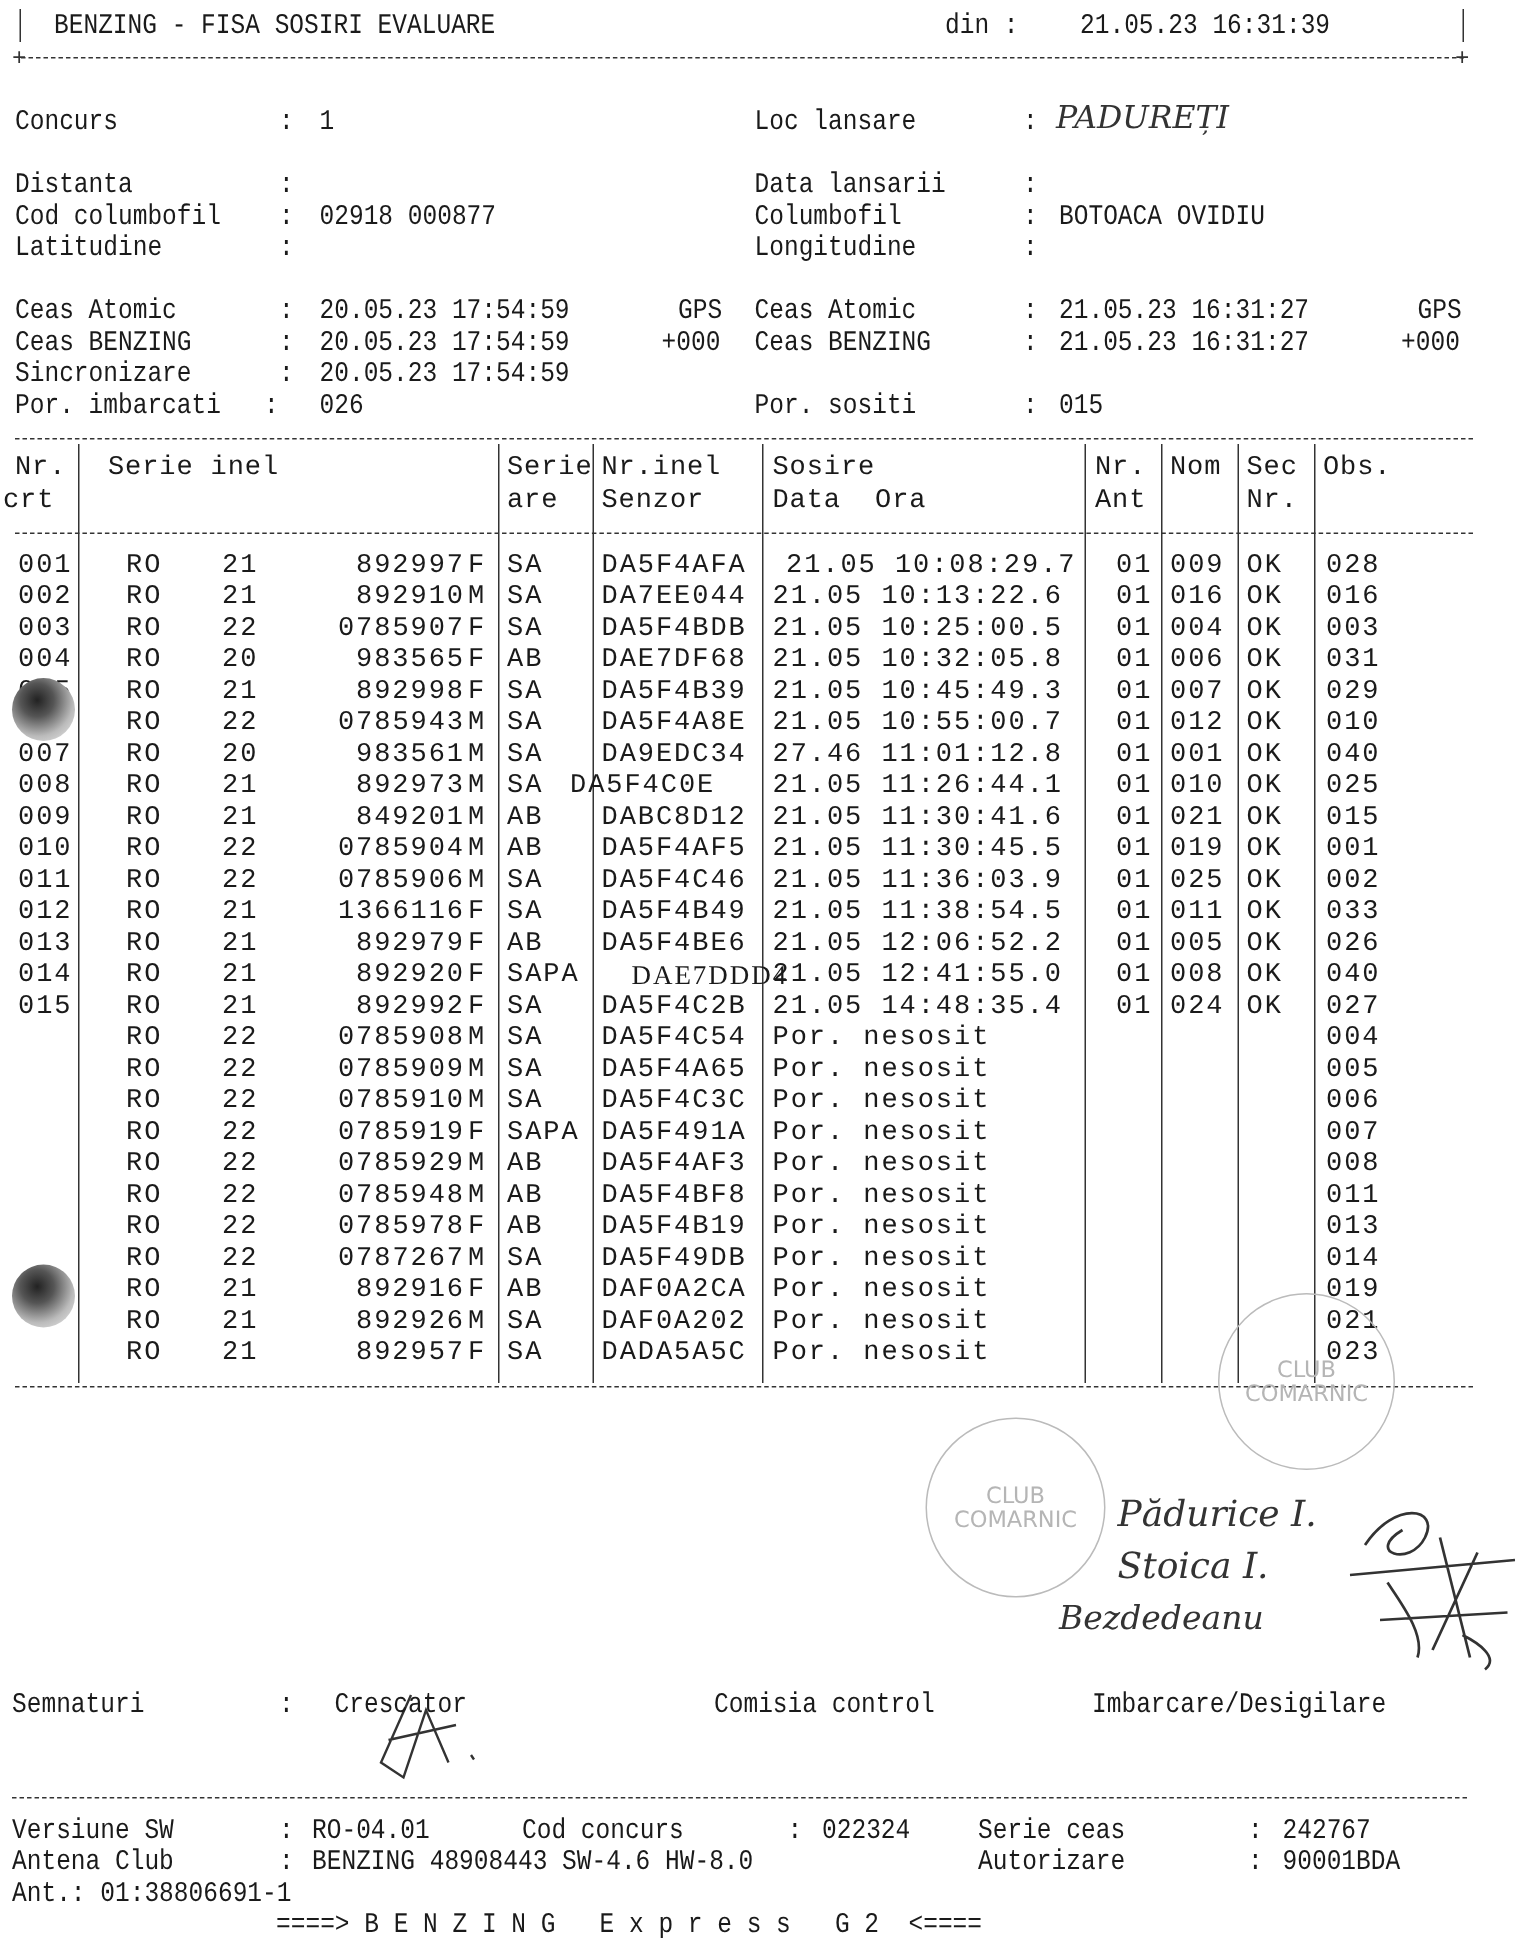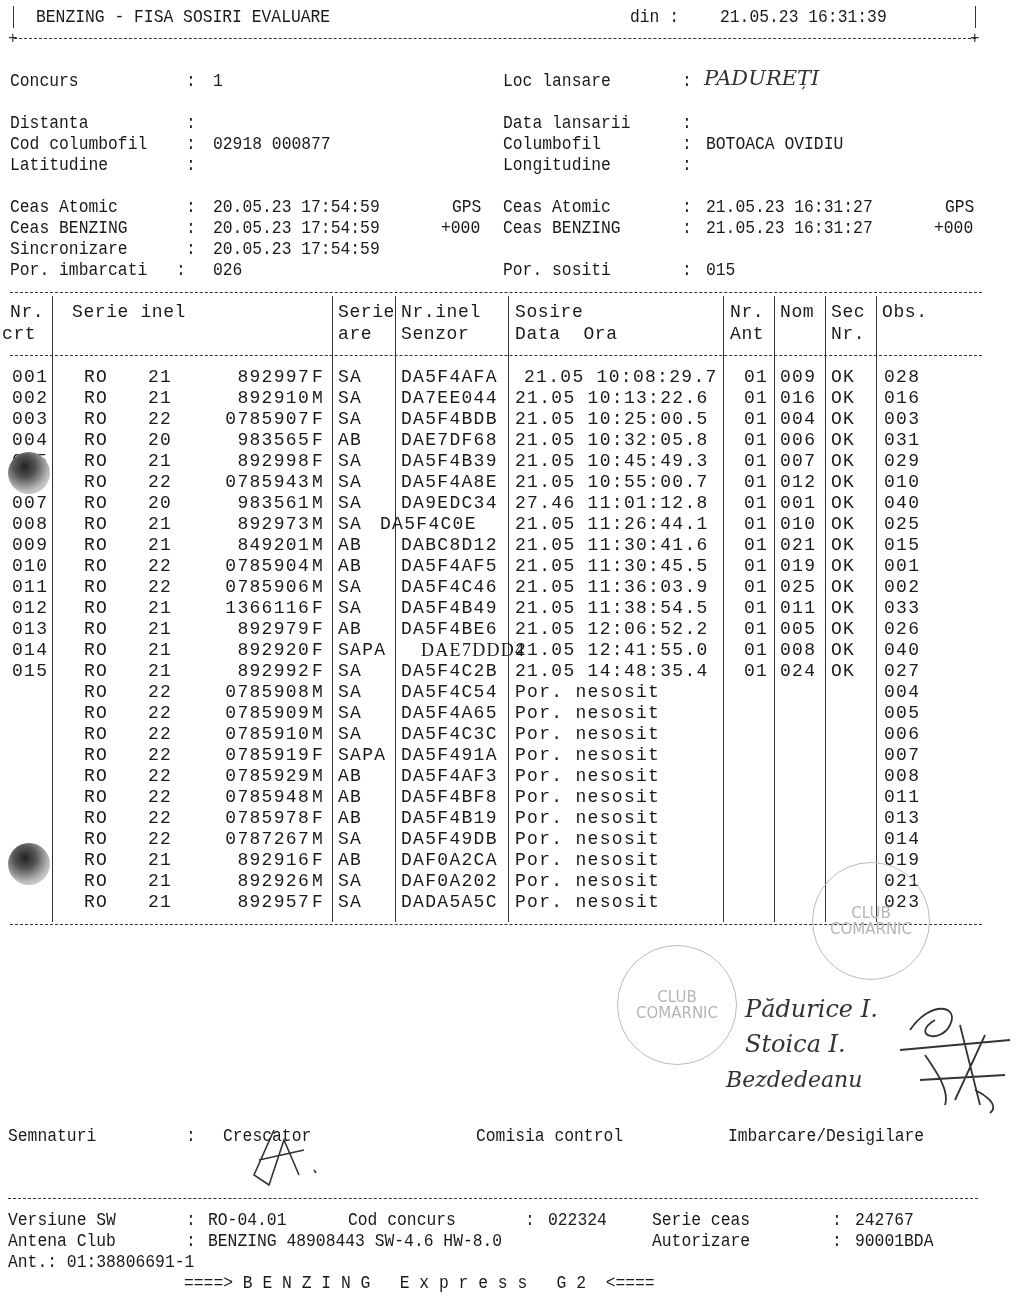--- a/index.html
+++ b/index.html
@@ -498,21 +498,21 @@
 </div>
 <div class="stamp" style="left:617px; top:945px; width:118px; height:118px;">
   <div class="inner">
     <div>CLUB</div>
     <div>COMARNIC</div>
   </div>
 </div>
 
 <div class="hand" style="left:745px; top:995px; font-size:24px;">Pădurice I.</div>
 <div class="hand" style="left:745px; top:1030px; font-size:24px;">Stoica I.</div>
-<div class="hand" style="left:726px; top:1067px; font-size:22px;">Bezdedeanu</div>
+<div class="hand" style="left:706px; top:1067px; font-size:22px;">Bezdedeanu</div>
 <svg class="abs" style="left:890px; top:995px;" width="130" height="125">
   <path d="M20 35 C40 5, 70 10, 60 30 C50 50, 20 40, 45 25 M10 55 L120 45 M35 60 C45 75, 60 95, 55 110 M70 30 L90 110 M95 40 L65 105 M30 85 L115 80 M85 95 C95 100, 110 110, 100 118" stroke="#333" stroke-width="1.8" fill="none"></path>
 </svg>
 <svg class="abs" style="left:244px; top:1125px;" width="90" height="65">
   <path d="M30 5 L10 50 L25 60 L40 15 L55 50 M15 35 L60 25 M70 45 L72 48" stroke="#333" stroke-width="1.6" fill="none"></path>
 </svg>
 
 <div>
   <div class="narrow" style="left:8px; top:1125px;">Semnaturi</div>
   <div class="narrow" style="left:186px; top:1125px;">:</div>

